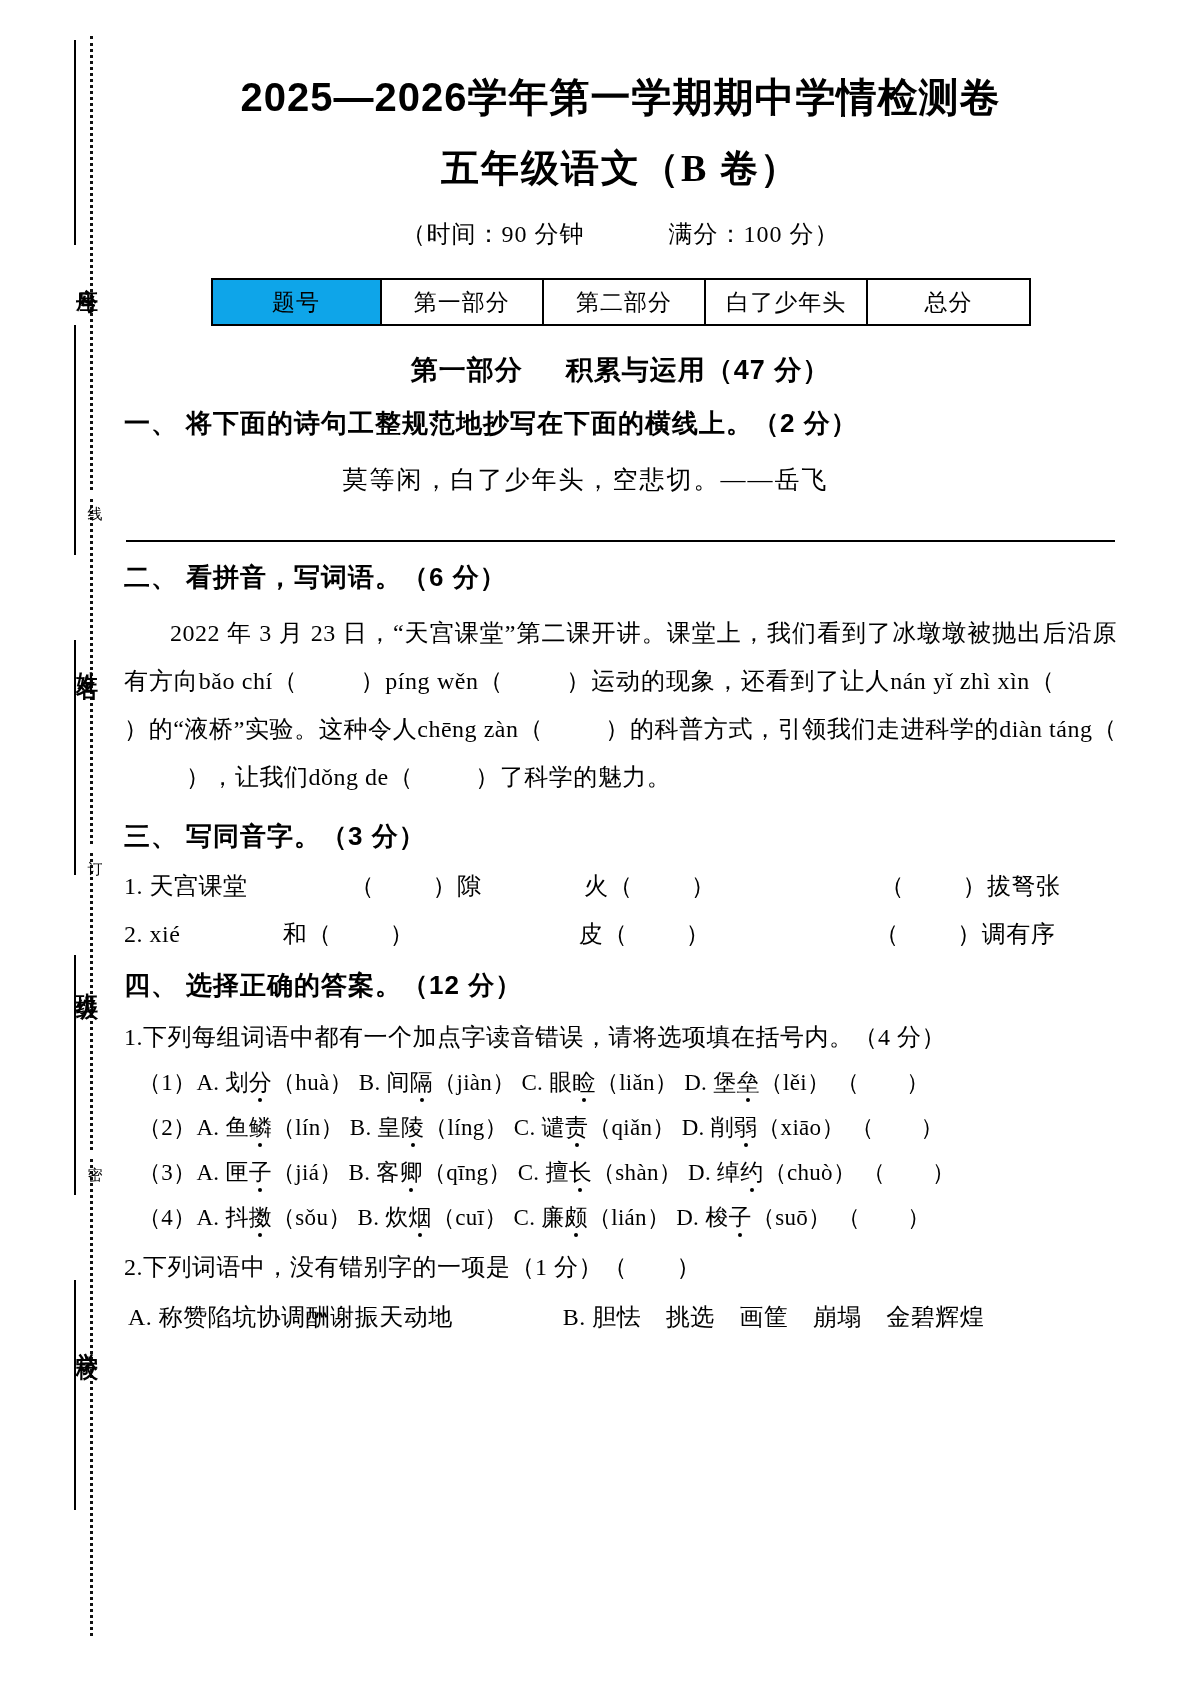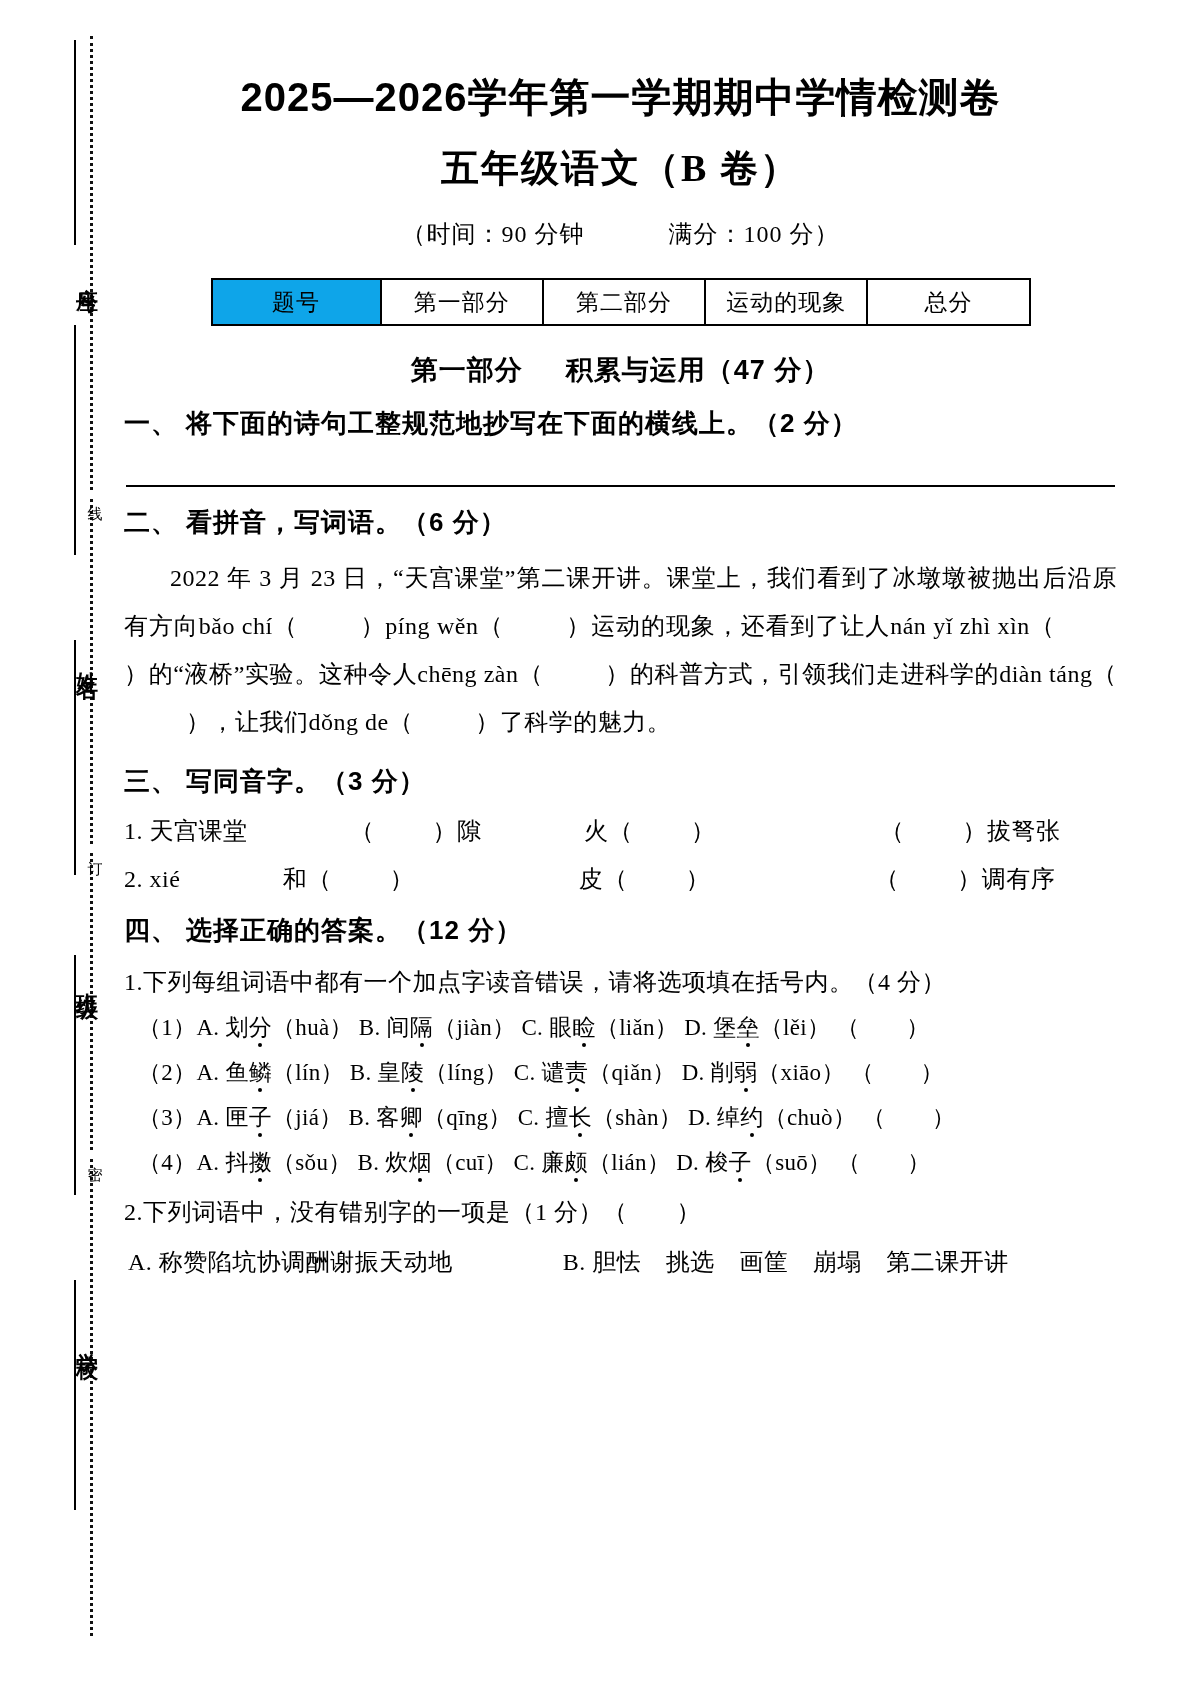--- a/index.html
+++ b/index.html
@@ -244,35 +244,36 @@
       <span class="gap"></span>
       <span>满分：100 分）</span>
     </div>
 
     <table class="score">
       <tbody>
           <tr>
         <td class="hd">题号</td>
         <td>第一部分</td>
         <td>第二部分</td>
-        <td>运动的现象</td>
+        <td>白了少年头</td>
         <td>总分</td>
       </tr>
     </tbody>
       </table>
 
     <div class="part-title">
       <span>第一部分</span>
       <span class="gap"></span>
       <span>积累与运用（47 分）</span>
     </div>
 
     <div class="q-head">
       <span class="idx">一、</span><span>将下面的诗句工整规范地抄写在下面的横线上。（2 分）</span>
     </div>
+    <div class="poem">莫等闲，白了少年头，空悲切。——岳飞</div>
     <div class="rule"></div>
 
     <div class="q-head">
       <span class="idx">二、</span><span>看拼音，写词语。（6 分）</span>
     </div>
     <div class="para">
       <span class="indent"></span><span>2022 年 3 月 23 日，“天宫课堂”第二课开讲。课堂上，我们看到了冰墩墩被抛出后沿原有方向</span><span class="py">bǎo chí</span>（<span class="blank"></span>）<span class="py">píng wěn</span>（<span class="blank"></span>）<span>运动的现象，还看到了让人</span><span class="py">nán yǐ zhì xìn</span>（<span class="blank"></span>）<span>的“液桥”实验。这种令人</span><span class="py">chēng zàn</span>（<span class="blank"></span>）<span>的科普方式，引领我们走进科学的</span><span class="py">diàn táng</span>（<span class="blank"></span>）<span>，让我们</span><span class="py">dǒng de</span>（<span class="blank"></span>）<span>了科学的魅力。</span>
     </div>
 
     <div class="q-head">
@@ -317,17 +318,17 @@
 
     <div class="mc-line">
       <span>（4）</span><span class="opt"><span>A.</span> <span>抖</span><span class="dot-under">擞</span><span>（sǒu）</span></span><span class="opt"><span>B.</span> <span>炊</span><span class="dot-under">烟</span><span>（cuī）</span></span><span class="opt"><span>C.</span> <span>廉</span><span class="dot-under">颇</span><span>（lián）</span></span><span class="opt"><span>D.</span> <span>梭</span><span class="dot-under">子</span><span>（suō）</span></span><span>（　　）</span>
     </div>
 
     <div class="q-sub">
       <span>2.</span><span>下列词语中，没有错别字的一项是（1 分）（　　）</span>
     </div>
 
     <div class="ans-line">
-      <span>A. 称赞陷坑协调酬谢振天动地</span><span class="bgap"></span><span>B. 胆怯　挑选　画筐　崩塌　第二课开讲</span>
+      <span>A. 称赞陷坑协调酬谢振天动地</span><span class="bgap"></span><span>B. 胆怯　挑选　画筐　崩塌　金碧辉煌</span>
     </div>
 
   </div>
 </div>
 
 </body></html>

